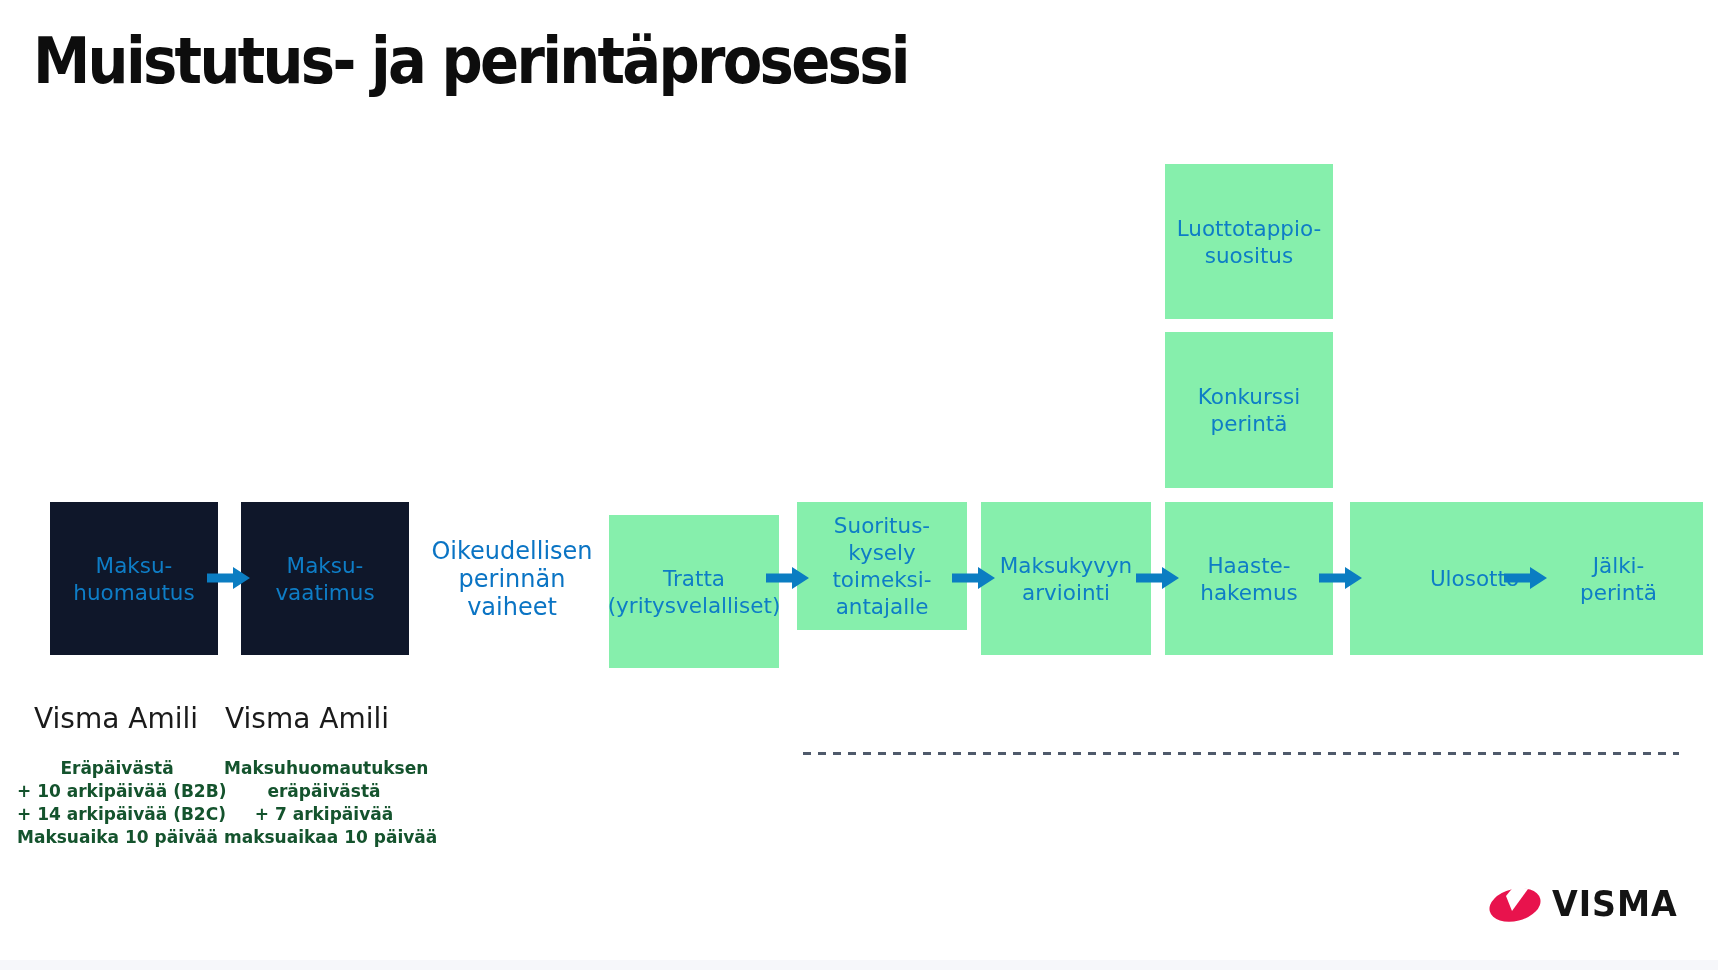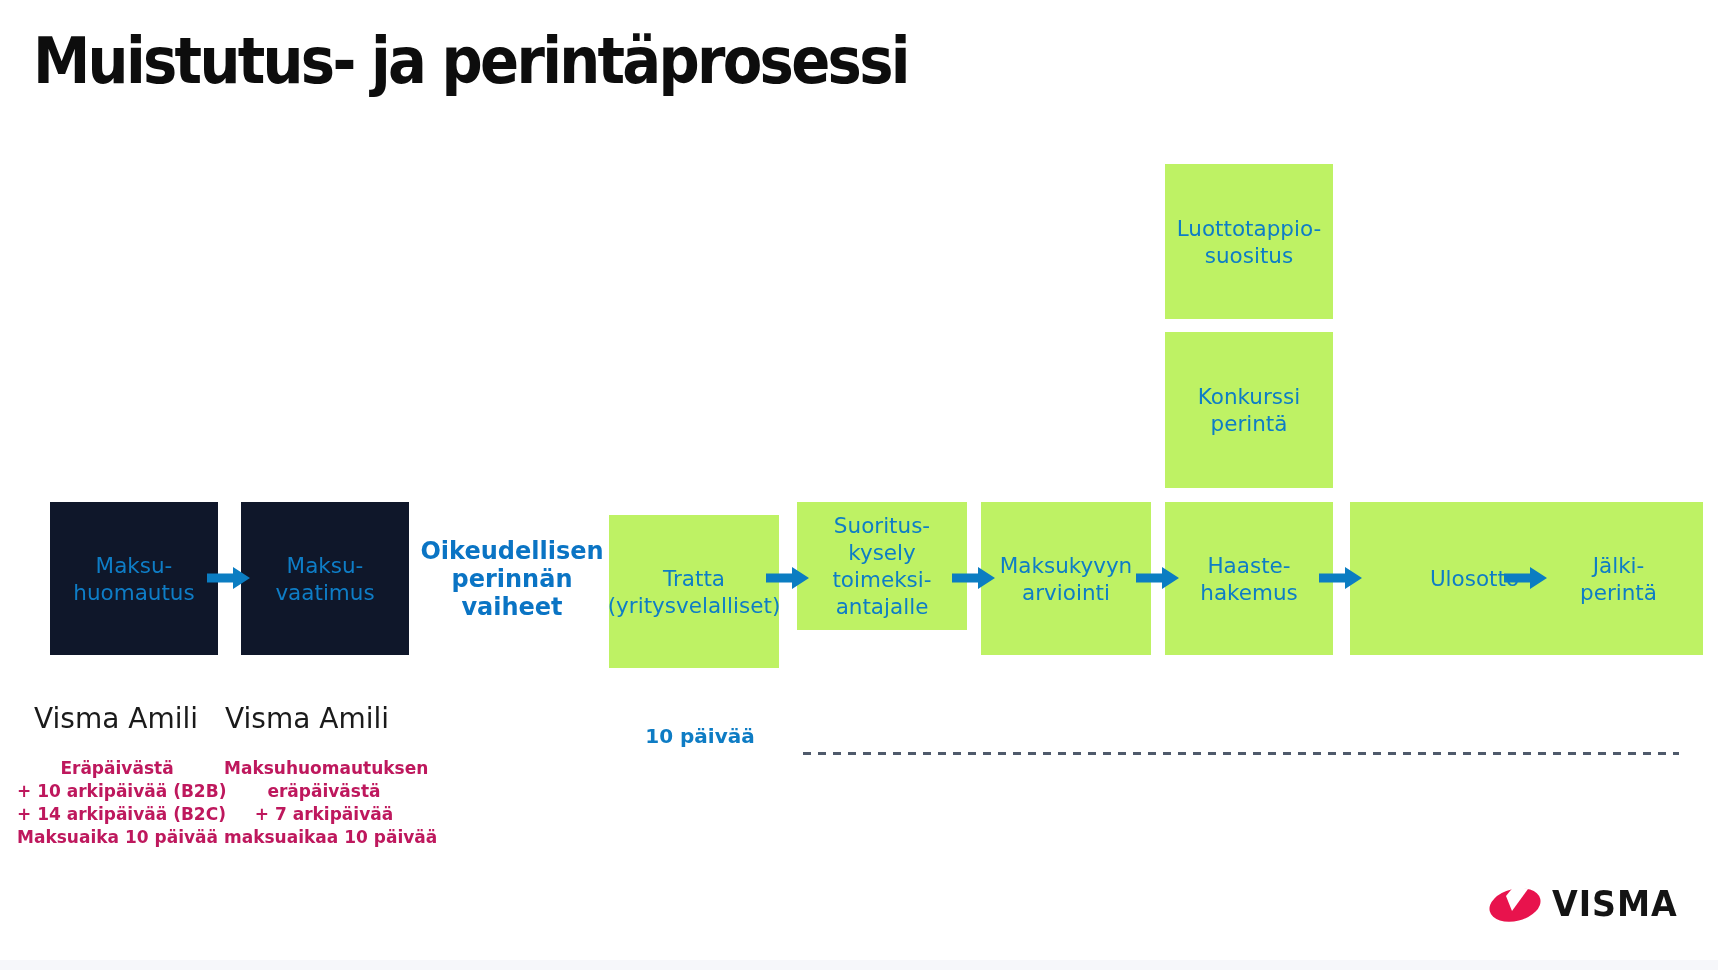--- a/index.html
+++ b/index.html
@@ -13,38 +13,38 @@
     font-size:64px;font-weight:800;color:#0d0d0d;
     letter-spacing:-3px;transform:scaleX(0.9);transform-origin:left top;
     white-space:nowrap;
   }
   
   .pbox{
     position:absolute;display:flex;align-items:center;justify-content:center;
     text-align:center;
   }
   .pbox.gray{background:#0f172a;}
-  .pbox.blue{background:#bef264;}
+  .pbox.blue{background:#86efac;}
   .pbox-label{color:#0e7dc6;font-size:21.5px;line-height:27px;font-weight:500;}
   .pbox-label span{display:block;white-space:nowrap;}
   
   .legal-label{
     position:absolute;text-align:center;color:#0a74c4;
-    font-size:24px;line-height:28px;font-weight:700;
+    font-size:24px;line-height:28px;font-weight:400;
   }
   .legal-label span{display:block;}
   
   .flow-arrow{position:absolute;}
   
   .amili-title{
     position:absolute;color:#1a1a1a;
     font-size:28px;font-weight:500;white-space:nowrap;
   }
   .note-blue{
-    position:absolute;text-align:center;color:#be185d;
+    position:absolute;text-align:center;color:#14532d;
     font-size:17px;line-height:23px;font-weight:700;
   }
   .note-blue span{display:block;white-space:nowrap;}
   
   .term-note{
     position:absolute;text-align:center;color:#0e7cc4;
     font-size:20px;line-height:37px;font-weight:700;
   }
   .term-note span{display:block;}
   
@@ -172,21 +172,20 @@
 
   <div class="amili-title" style="left:225px;top:702px;width:200px;">Visma Amili</div>
   <div class="note-blue" style="left:224px;top:757px;width:200px;">
     <span>Maksuhuomautuksen</span>
     <span>eräpäivästä</span>
     <span>+ 7 arkipäivää</span>
     <span>maksuaikaa 10 päivää</span>
   </div>
 
   <div class="term-note" style="left:600px;top:718px;width:200px;">
-    <span>10 päivää</span>
   </div>
   <div class="dash-line" style="left:803px;top:752px;width:876px;"></div>
 
   <div class="logo" style="left:1488px;top:884px;">
     <svg width="54" height="42" viewBox="0 0 54 42">
       <g transform="rotate(-14 27 21)">
         <ellipse cx="27" cy="21" rx="26" ry="16" fill="#e8134d"></ellipse>
       </g>
       <polygon points="27,1 40,5 24,27 18,12" fill="#ffffff"></polygon>
     </svg>

